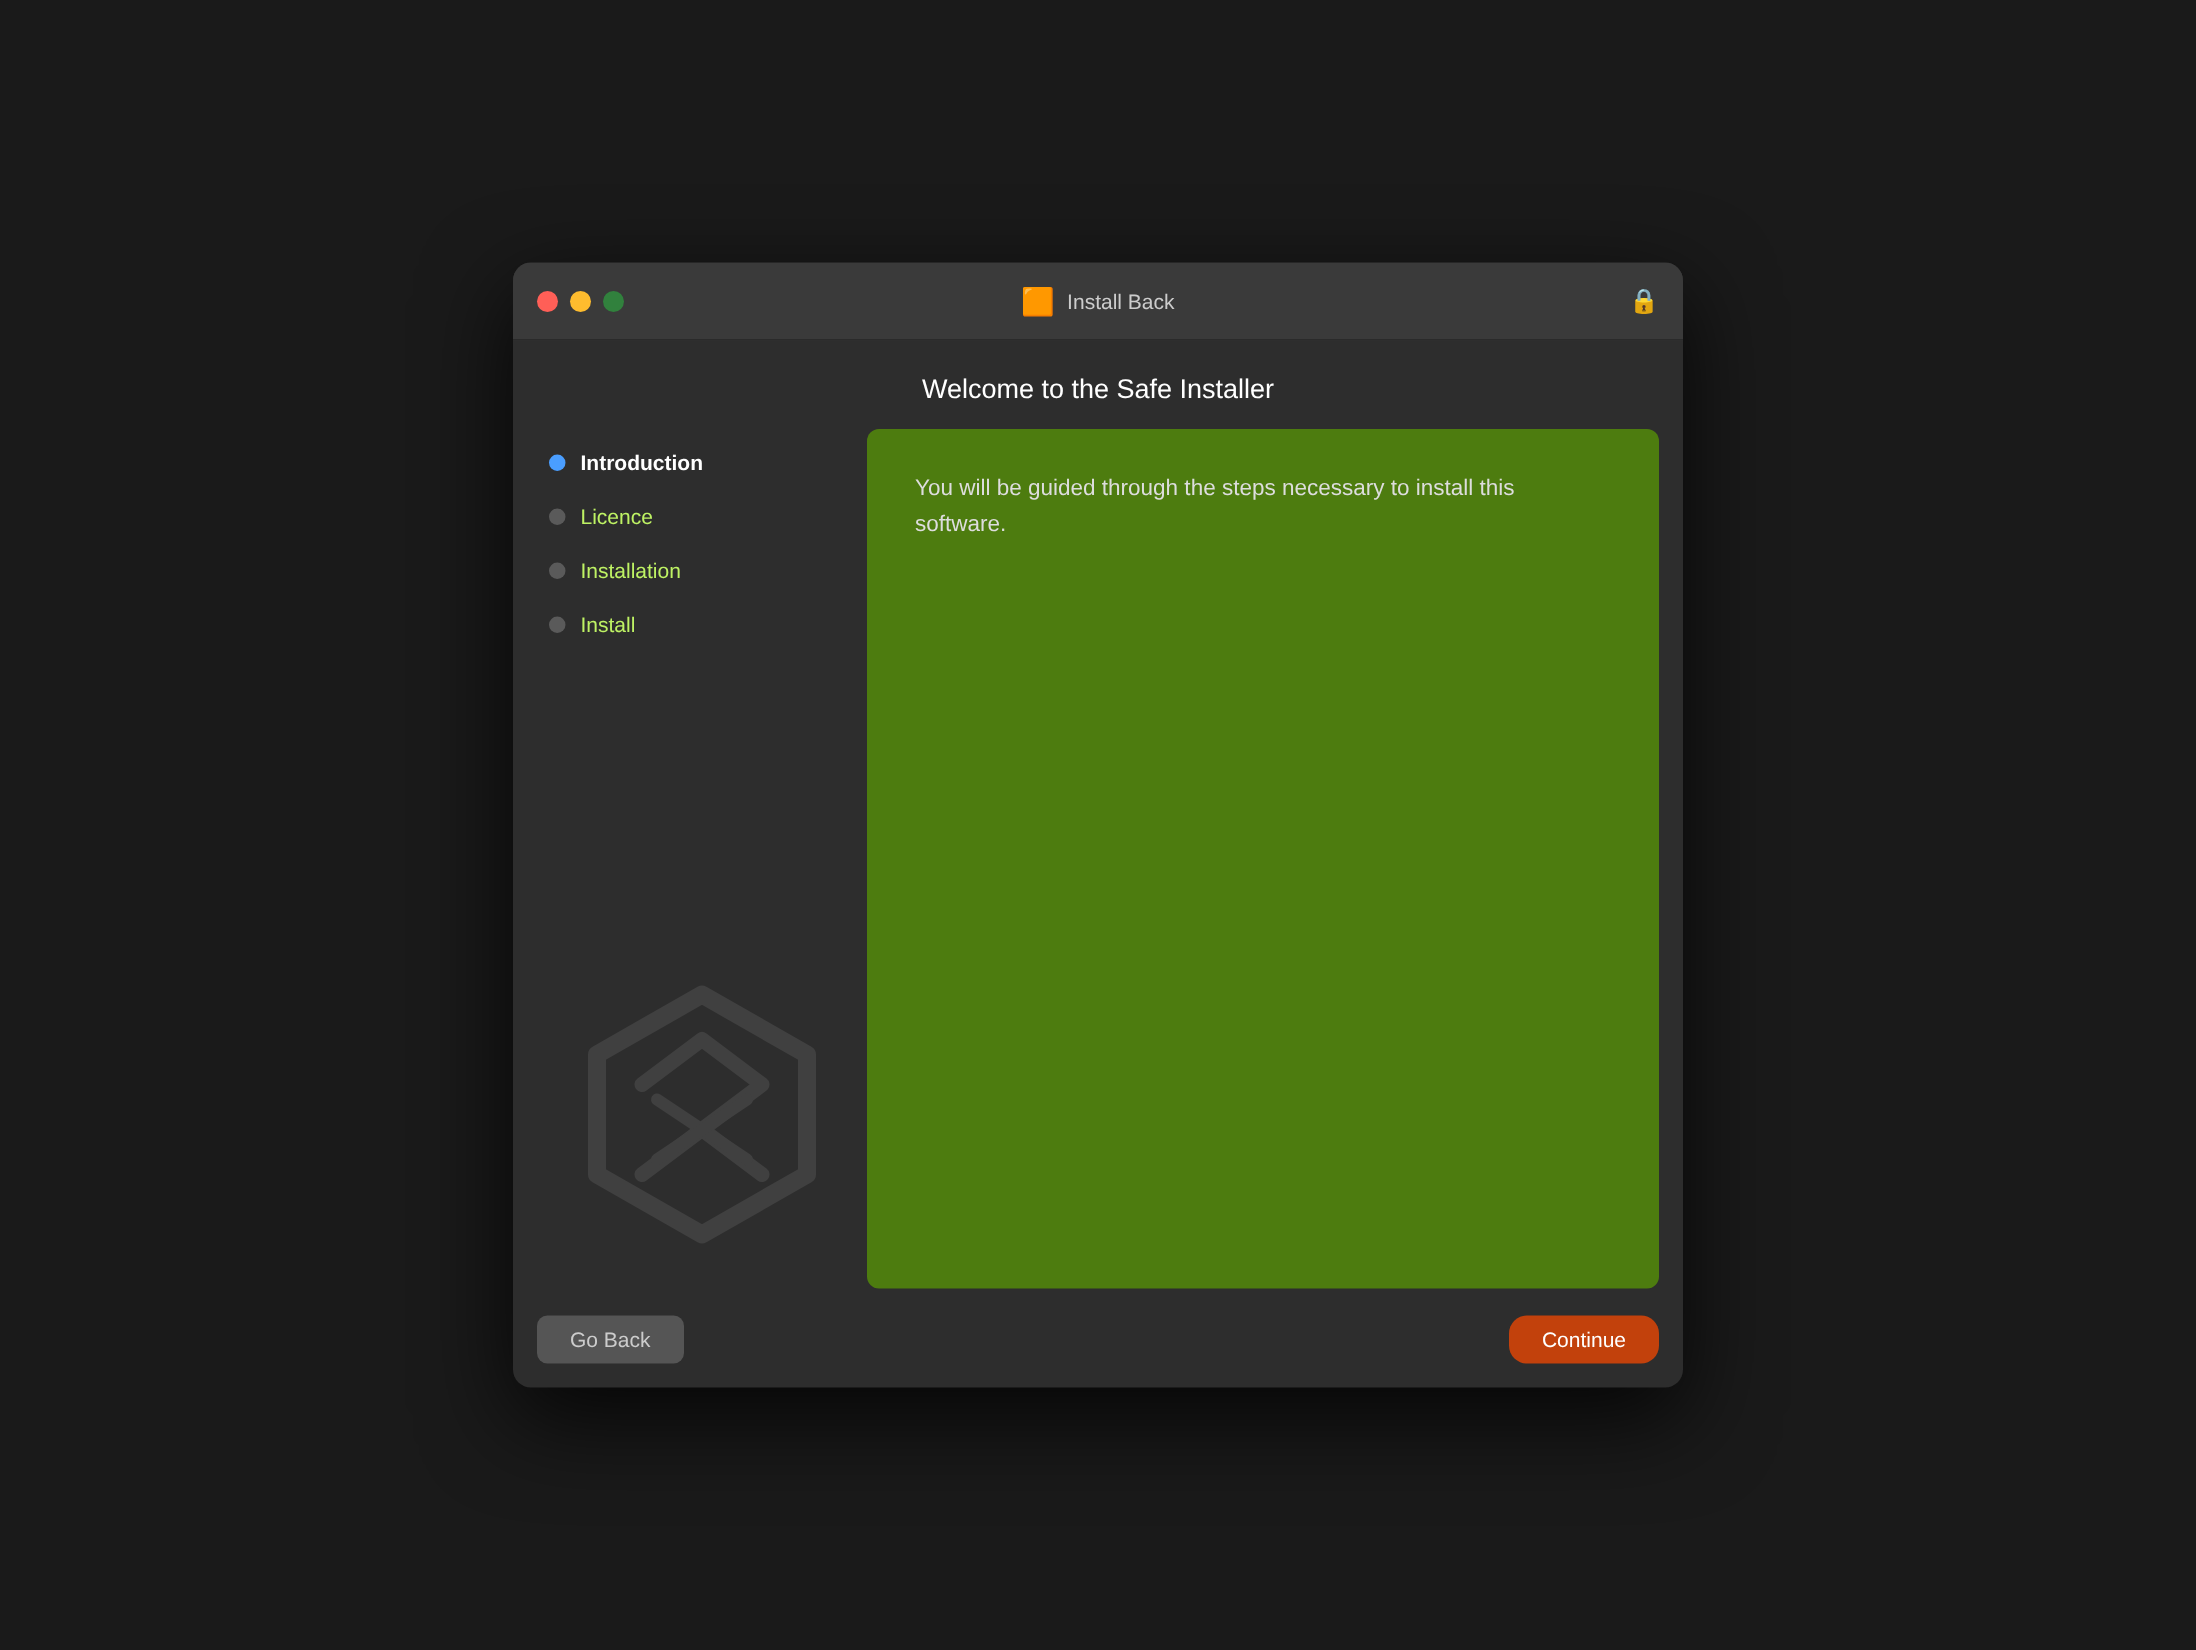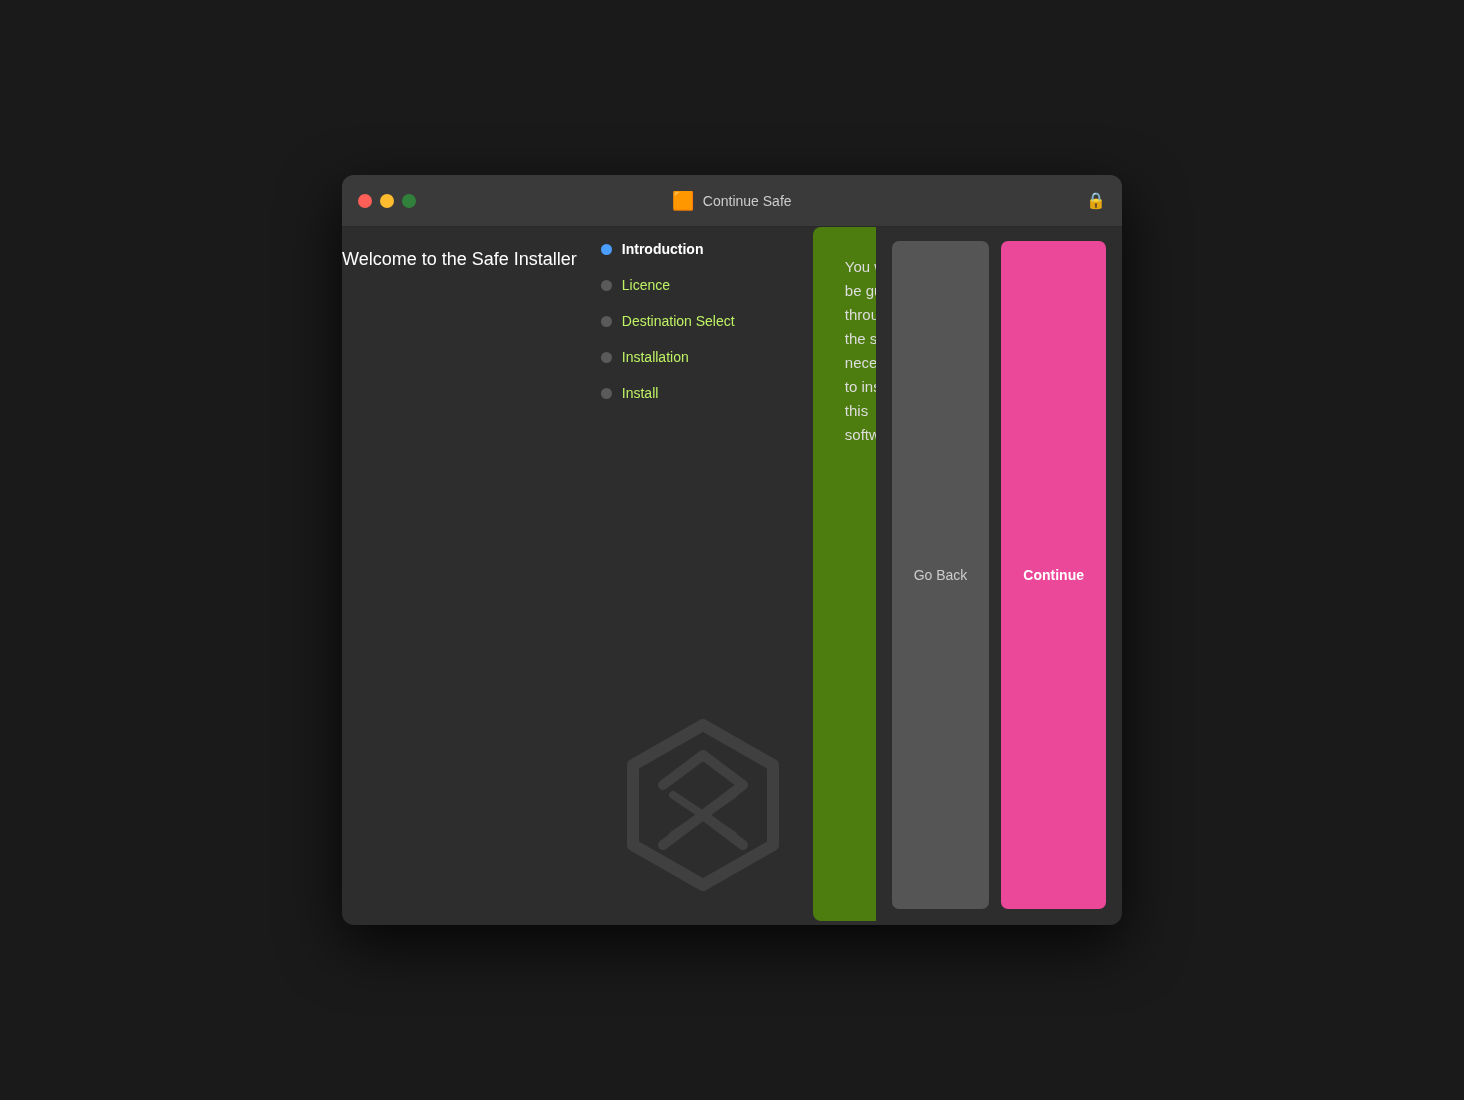--- a/index.html
+++ b/index.html
@@ -72,21 +72,21 @@
     .titlebar-lock {
       position: absolute;
       right: 16px;
       color: #888;
       font-size: 16px;
     }
 
     
     .content {
       display: flex;
-      flex-direction: row;
+      flex-direction: column;
       flex: 1;
       overflow: hidden;
     }
 
     .page-title {
       text-align: center;
       color: #ffffff;
       font-size: 18px;
       font-weight: 400;
       padding: 22px 0 16px;
@@ -186,23 +186,24 @@
       border: none;
       font-family: inherit;
     }
 
     .btn-secondary {
       background: #555555;
       color: #cccccc;
     }
 
     .btn-primary {
-      background: #ec4899;
+      background: #c2410c;
       color: #ffffff;
-      font-weight: 700;
+      font-weight: 400;
+      border-radius: 12px;
     }
 
     
     .safe-logo-svg {
       width: 100%;
       height: 100%;
     }
   </style>
 </head>
 <body>
@@ -210,42 +211,38 @@
 <div class="window">
 
   <div class="titlebar">
     <div class="traffic-lights">
       <div class="traffic-light close" title="Close"></div>
       <div class="traffic-light minimize" title="Minimize"></div>
       <div class="traffic-light maximize" title="Maximize"></div>
     </div>
     <div class="titlebar-center">
       <span class="title-icon">🟧</span>
-      <span>Continue Safe</span>
+      <span>Install Back</span>
     </div>
     <div class="titlebar-lock">🔒</div>
   </div>
 
   <div class="content">
     <div class="page-title">Welcome to the Safe Installer</div>
 
     <div class="main-area">
 
       <div class="sidebar">
         <div class="sidebar-item">
           <div class="step-dot active"></div>
           <span class="step-label active">Introduction</span>
         </div>
         <div class="sidebar-item">
           <div class="step-dot inactive"></div>
           <span class="step-label">Licence</span>
-        </div>
-        <div class="sidebar-item">
-          <div class="step-dot inactive"></div>
-          <span class="step-label">Destination Select</span>
         </div>
         <div class="sidebar-item">
           <div class="step-dot inactive"></div>
           <span class="step-label">Installation</span>
         </div>
         <div class="sidebar-item">
           <div class="step-dot inactive"></div>
           <span class="step-label">Install</span>
         </div>
 

